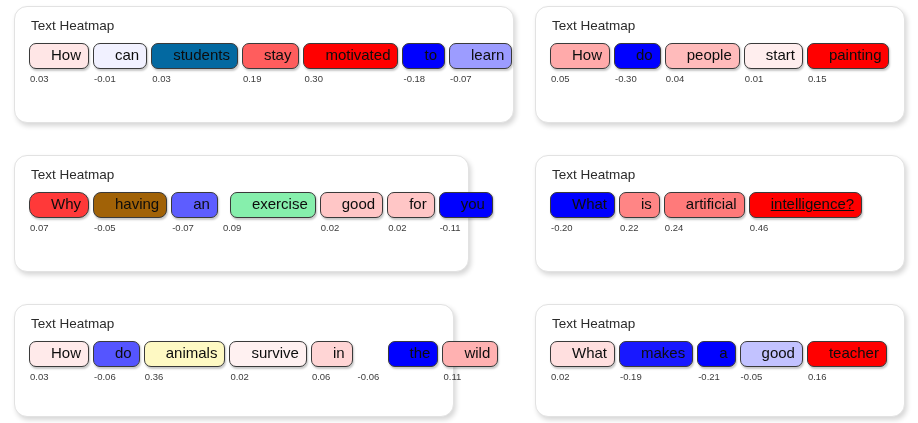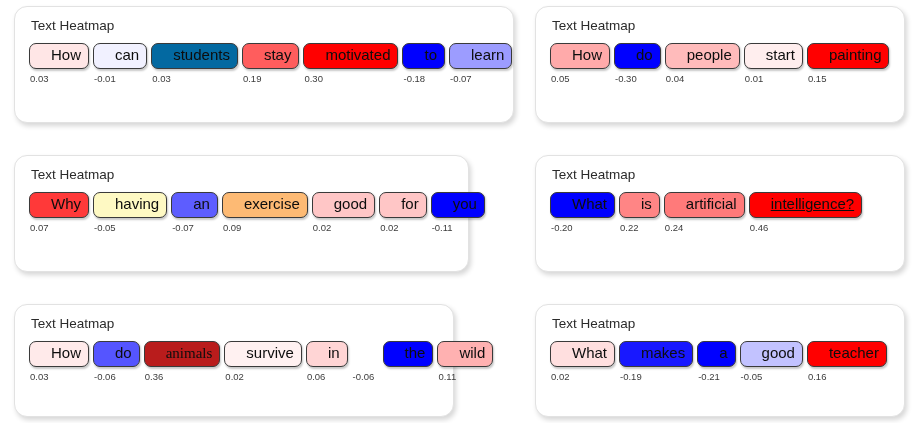--- a/index.html
+++ b/index.html
@@ -130,33 +130,33 @@
         <div class="token-col">
           <div class="token" style="background: rgb(255, 0, 0);">painting</div>
           <div class="token-value">0.15</div>
         </div>
       </div>
     </div>
     <div class="panel" style="left: 14px; top: 155px; width: 455px; height: 117px;">
       <div class="panel-title">Text Heatmap</div>
       <div class="tokens-row">
         <div class="token-col">
-          <div class="token" style="background: rgb(255, 57, 57);">Why</div>
+          <div class="token" style="background: rgb(255, 57, 57); border-radius: 10px;">Why</div>
           <div class="token-value">0.07</div>
         </div>
         <div class="token-col">
-          <div class="token" style="background: #fef9c3;">having</div>
+          <div class="token" style="background: #a16207; border-radius: 8px;">having</div>
           <div class="token-value">-0.05</div>
         </div>
         <div class="token-col">
           <div class="token" style="background: rgb(93, 93, 255);">an</div>
           <div class="token-value">-0.07</div>
         </div>
         <div class="token-col">
-          <div class="token" style="background: #fdba74;">exercise</div>
+          <div class="token" style="background: #86efac; margin-left: 8px;">exercise</div>
           <div class="token-value">0.09</div>
         </div>
         <div class="token-col">
           <div class="token" style="background: rgb(255, 198, 198);">good</div>
           <div class="token-value">0.02</div>
         </div>
         <div class="token-col">
           <div class="token" style="background: rgb(255, 198, 198);">for</div>
           <div class="token-value">0.02</div>
         </div>
@@ -192,21 +192,21 @@
       <div class="tokens-row">
         <div class="token-col">
           <div class="token" style="background: rgb(255, 234, 234);">How</div>
           <div class="token-value">0.03</div>
         </div>
         <div class="token-col">
           <div class="token" style="background: rgb(85, 85, 255);">do</div>
           <div class="token-value">-0.06</div>
         </div>
         <div class="token-col">
-          <div class="token" style="background: #b91c1c; font-family: Liberation Serif, serif;">animals</div>
+          <div class="token" style="background: #fef9c3;">animals</div>
           <div class="token-value">0.36</div>
         </div>
         <div class="token-col">
           <div class="token" style="background: rgb(255, 241, 241);">survive</div>
           <div class="token-value">0.02</div>
         </div>
         <div class="token-col">
           <div class="token" style="background: rgb(255, 213, 213);">in</div>
           <div class="token-value">0.06</div>
         </div>

